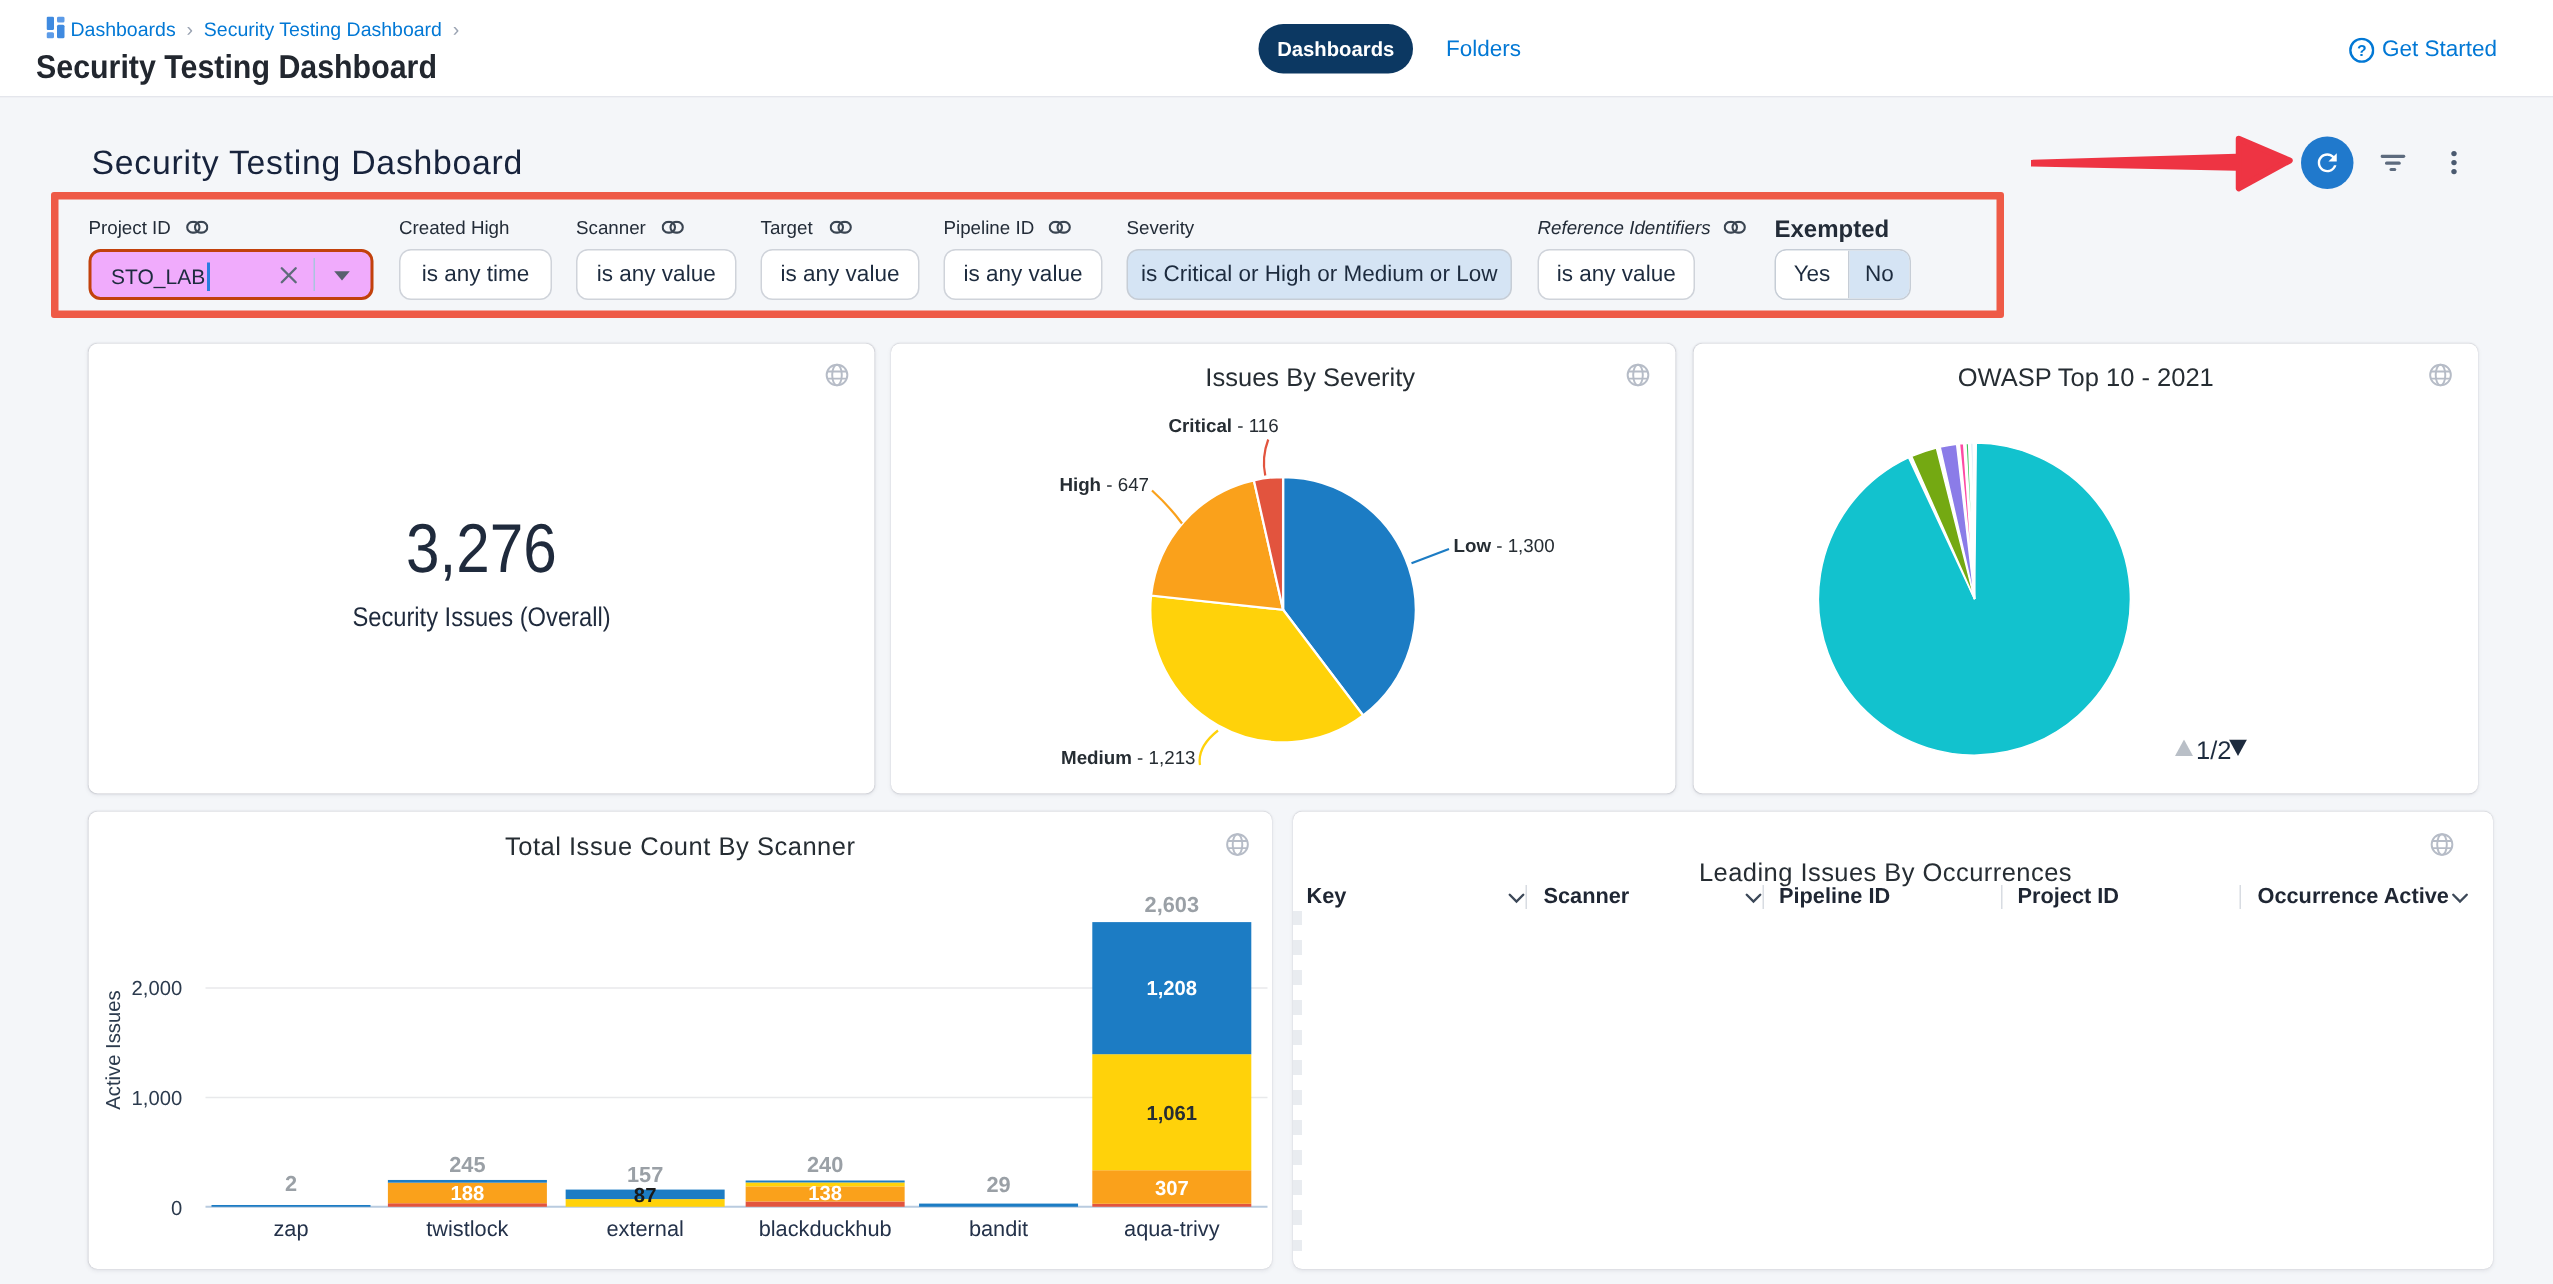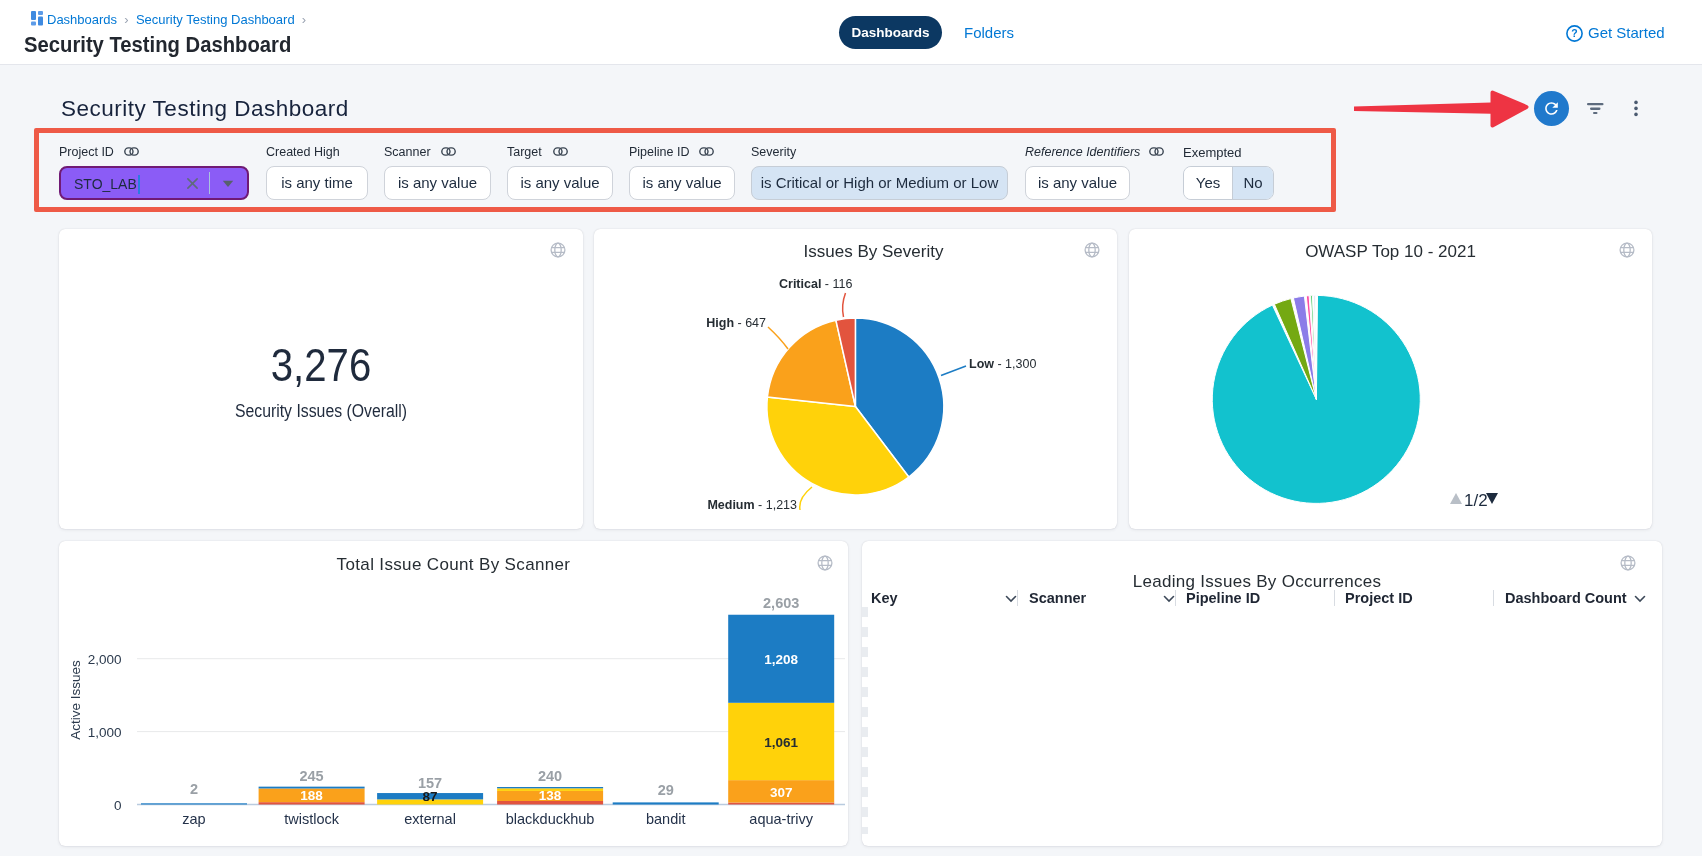--- a/index.html
+++ b/index.html
@@ -50,21 +50,21 @@
 
 <div class="abs" style="left:34px;top:128px;width:1302px;height:84px;border:5px solid #ee5a47;border-radius:2px;"></div>
 
 <div class="abs" style="left:59px;top:145px;font-size:12.5px;font-weight:500;color:#232c38;">Project ID</div>
 <div class="abs" style="left:266px;top:145px;font-size:12.5px;font-weight:500;color:#232c38;">Created High</div>
 <div class="abs" style="left:384px;top:145px;font-size:12.5px;font-weight:500;color:#232c38;">Scanner</div>
 <div class="abs" style="left:507px;top:145px;font-size:12.5px;font-weight:500;color:#232c38;">Target</div>
 <div class="abs" style="left:629px;top:145px;font-size:12.5px;font-weight:500;color:#232c38;">Pipeline ID</div>
 <div class="abs" style="left:751px;top:145px;font-size:12.5px;font-weight:500;color:#232c38;">Severity</div>
 <div class="abs" style="left:1025px;top:145px;font-size:12.5px;font-weight:500;color:#232c38;font-style:italic;">Reference Identifiers</div>
-<div class="abs" style="left:1183px;top:145px;font-size:13px;font-weight:400;color:#232c38;">Exempted</div>
+<div class="abs" style="left:1183px;top:145px;font-size:16px;font-weight:700;color:#232c38;">Exempted</div>
 
 <svg class="abs link-ic" style="left:124px;top:147px" width="15" height="9" viewBox="0 0 15 9">
     <g fill="none" stroke="#3a4552" stroke-width="1.4">
       <rect x="0.8" y="0.9" width="8.2" height="7.2" rx="3.6"></rect>
       <rect x="6.0" y="0.9" width="8.2" height="7.2" rx="3.6"></rect>
     </g>
   </svg>
 <svg class="abs link-ic" style="left:441px;top:147px" width="15" height="9" viewBox="0 0 15 9">
     <g fill="none" stroke="#3a4552" stroke-width="1.4">
       <rect x="0.8" y="0.9" width="8.2" height="7.2" rx="3.6"></rect>
@@ -83,21 +83,21 @@
       <rect x="6.0" y="0.9" width="8.2" height="7.2" rx="3.6"></rect>
     </g>
   </svg>
 <svg class="abs link-ic" style="left:1149px;top:147px" width="15" height="9" viewBox="0 0 15 9">
     <g fill="none" stroke="#3a4552" stroke-width="1.4">
       <rect x="0.8" y="0.9" width="8.2" height="7.2" rx="3.6"></rect>
       <rect x="6.0" y="0.9" width="8.2" height="7.2" rx="3.6"></rect>
     </g>
   </svg>
 
-<div class="abs" style="left:59px;top:166px;width:190px;height:34px;background:#8b5cf6;border:2px solid #701a75;border-radius:8px;">
+<div class="abs" style="left:59px;top:166px;width:190px;height:34px;background:#f0abfc;border:2px solid #c2410c;border-radius:8px;">
   <span class="abs" style="left:13px;top:8px;font-size:14px;color:#1d2b3e;">STO_LAB</span>
   <span class="abs" style="left:77px;top:7px;width:2px;height:19px;background:#2a7de0;"></span>
   <svg class="abs" style="left:125px;top:9px" width="13" height="13" viewBox="0 0 14 14">
       <path d="M2 2 L12 12 M12 2 L2 12" stroke="#5f6b7a" stroke-width="1.7" stroke-linecap="round"></path>
     </svg>
   <span class="abs" style="left:148px;top:4px;width:1px;height:22px;background:#a9c4de;"></span>
   <svg class="abs" style="left:161px;top:12px" width="12" height="8" viewBox="0 0 12 8">
       <path d="M0.8 0.8 L6 7 L11.2 0.8 Z" fill="#57606d"></path>
     </svg>
 </div>
@@ -142,21 +142,21 @@
     <span class="abs" style="left:155px;top:3px;width:1px;height:16px;background:#d8dce2;"></span>
     <span class="abs" style="left:167px;top:3px;font-size:14.5px;font-weight:700;color:#1f2633;">Scanner</span>
     <svg class="abs" style="left:301px;top:8px" width="12" height="8" viewBox="0 0 12 8">
         <path d="M1.5 1.5 L6 6 L10.5 1.5" fill="none" stroke="#3c4858" stroke-width="1.6" stroke-linecap="round"></path>
       </svg>
     <span class="abs" style="left:313px;top:3px;width:1px;height:16px;background:#d8dce2;"></span>
     <span class="abs" style="left:324px;top:3px;font-size:14.5px;font-weight:700;color:#1f2633;">Pipeline ID</span>
     <span class="abs" style="left:472px;top:3px;width:1px;height:16px;background:#d8dce2;"></span>
     <span class="abs" style="left:483px;top:3px;font-size:14.5px;font-weight:700;color:#1f2633;">Project ID</span>
     <span class="abs" style="left:631px;top:3px;width:1px;height:16px;background:#d8dce2;"></span>
-    <span class="abs" style="left:643px;top:3px;font-size:14.5px;font-weight:700;color:#1f2633;">Dashboard Count</span>
+    <span class="abs" style="left:643px;top:3px;font-size:14.5px;font-weight:700;color:#1f2633;">Occurrence Active</span>
     <svg class="abs" style="left:772px;top:8px" width="12" height="8" viewBox="0 0 12 8">
         <path d="M1.5 1.5 L6 6 L10.5 1.5" fill="none" stroke="#3c4858" stroke-width="1.6" stroke-linecap="round"></path>
       </svg>
   </div>
   <div class="abs" style="left:0;top:66px;width:6px;height:227px;background:repeating-linear-gradient(180deg,#e9ecf0 0 10px,#fff 10px 20px);"></div>
 </div>
 
 <svg class="abs" style="left:550px;top:242px" width="16" height="16" viewBox="0 0 16 16">
     <g fill="none" stroke="#b6bcc7" stroke-width="1.3">
       <circle cx="8" cy="8" r="6.9"></circle>

